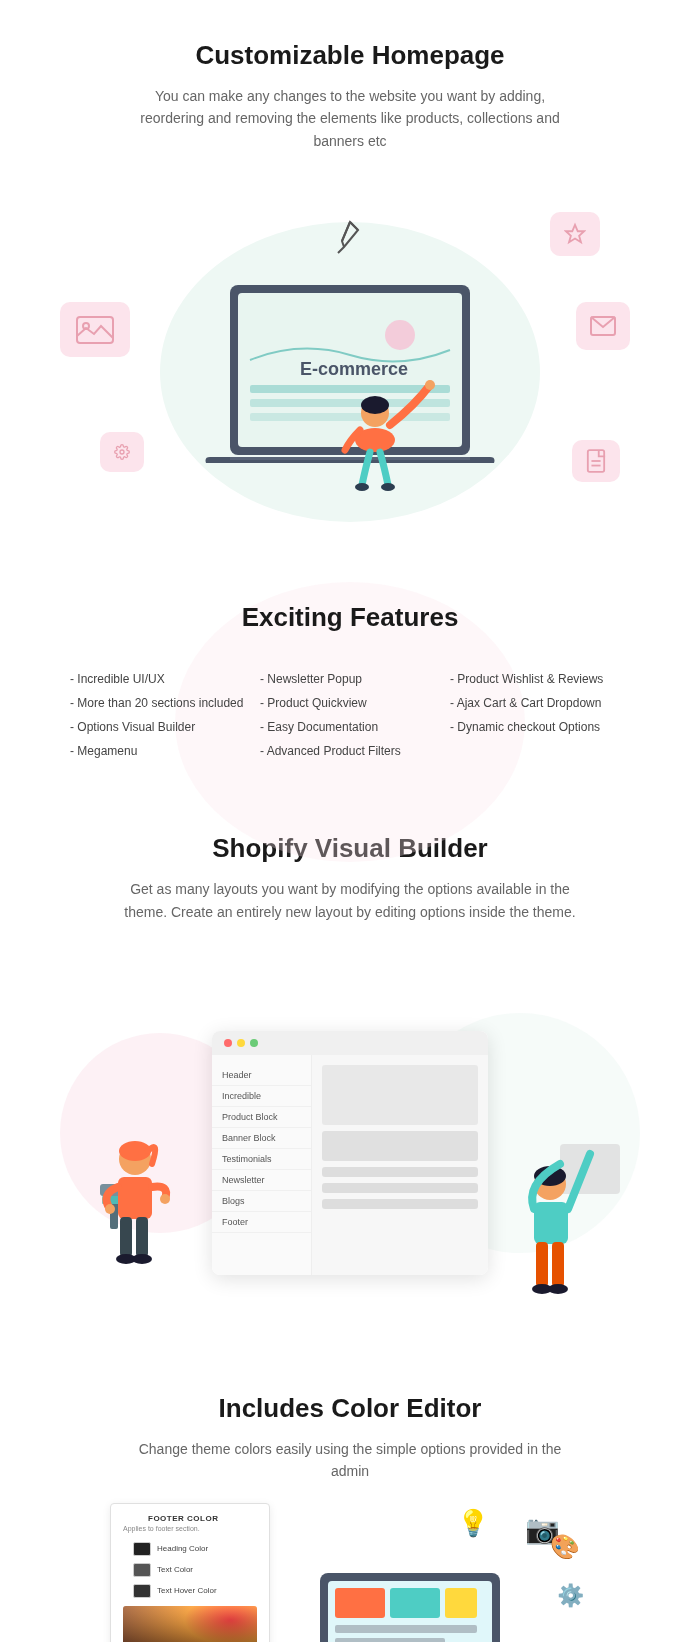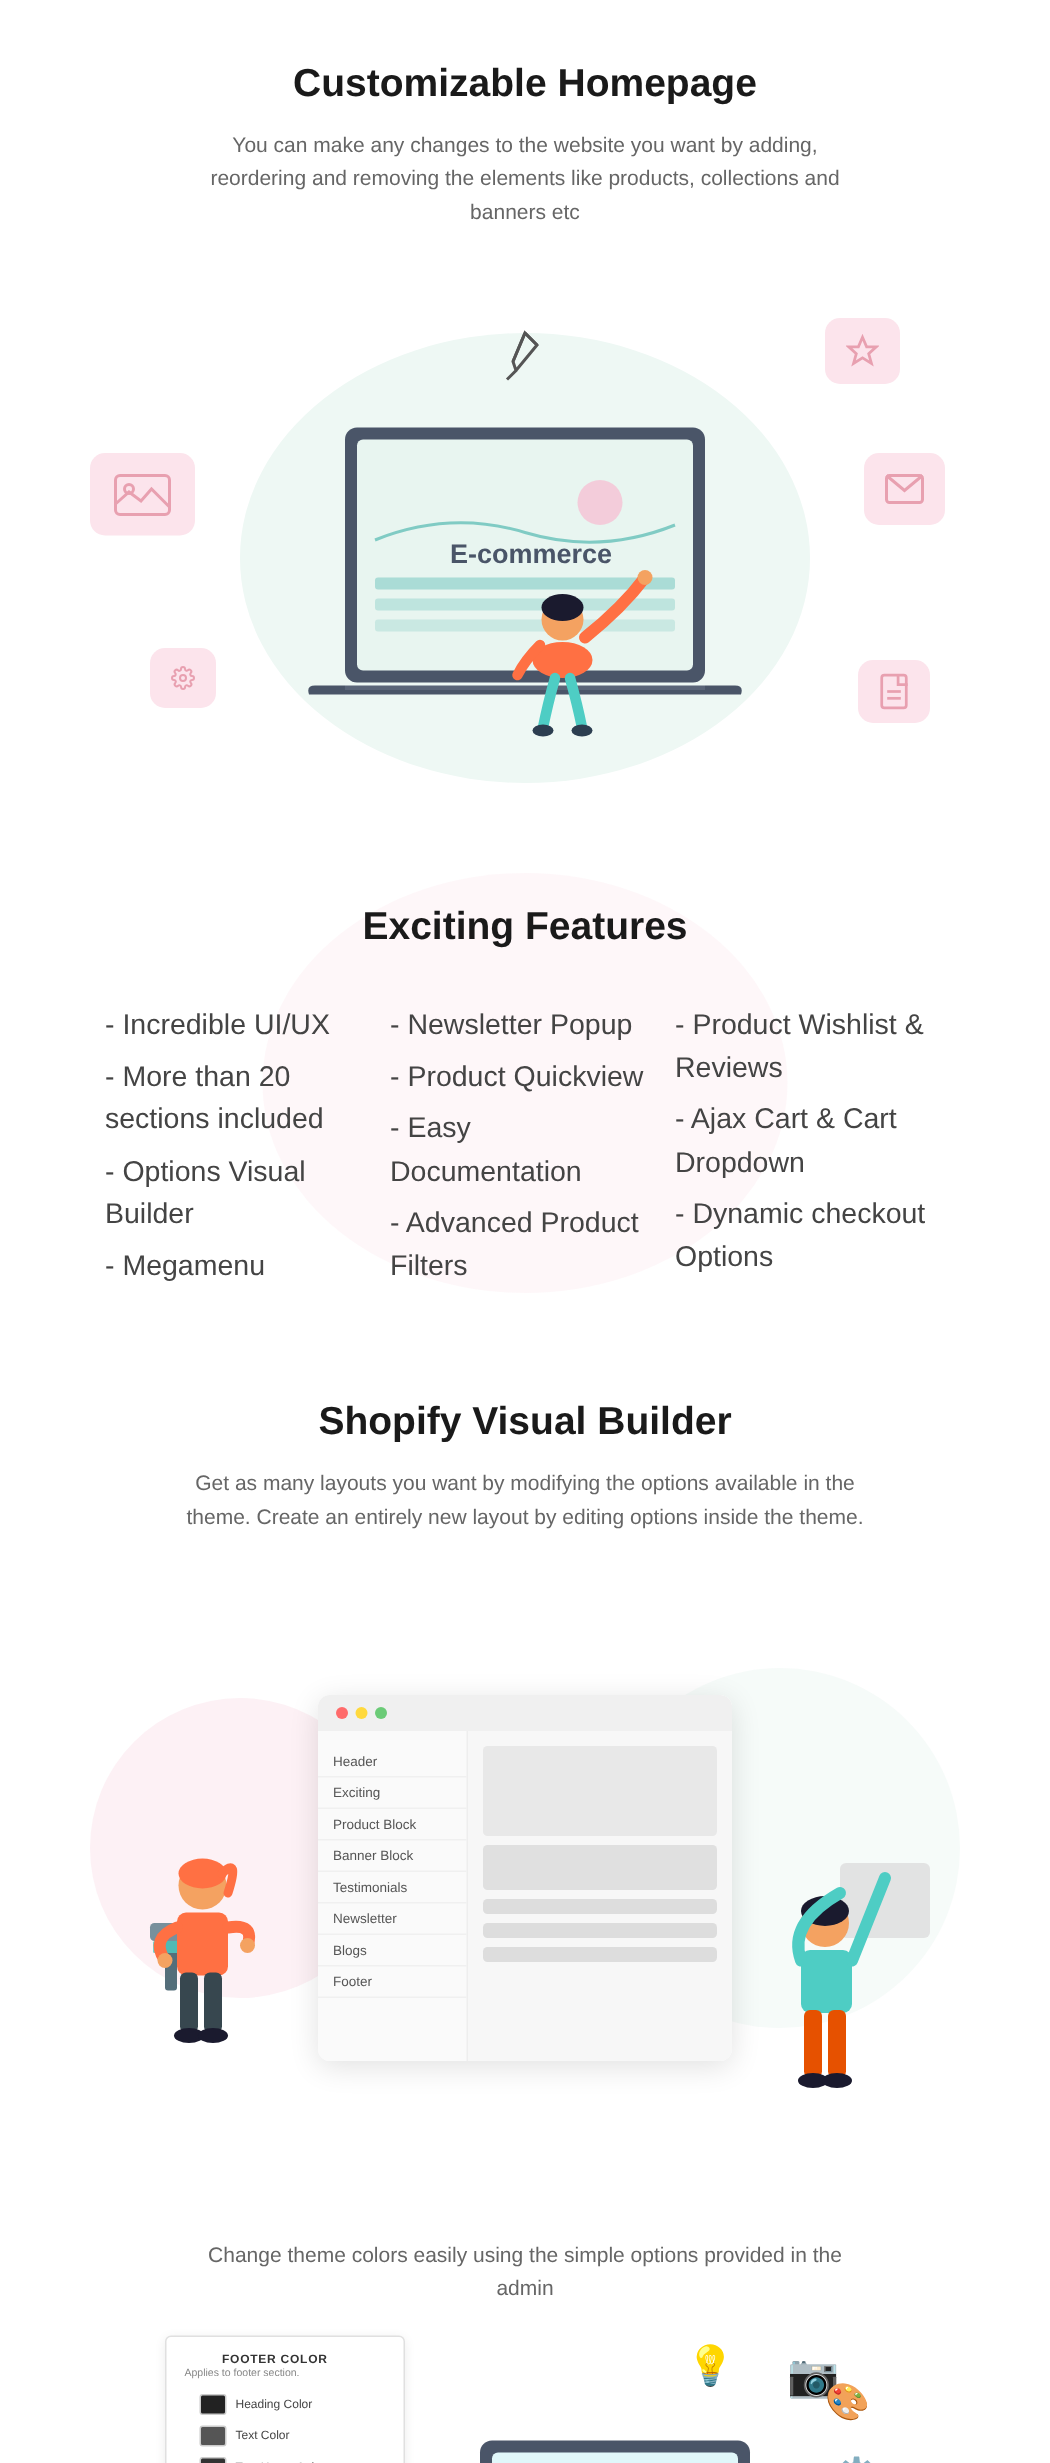--- a/index.html
+++ b/index.html
@@ -129,21 +129,21 @@
     .features-grid {
       display: grid;
       grid-template-columns: 1fr 1fr 1fr;
       gap: 6px 10px;
       text-align: left;
       position: relative;
       z-index: 1;
       padding: 10px 30px;
     }
     .feature-item {
-      font-size: 19px;
+      font-size: 12px;
       color: #444;
       padding: 3px 0;
       line-height: 1.5;
     }
 
     
     .section-builder {
       text-align: center;
       padding: 30px 60px 20px;
     }
@@ -462,21 +462,21 @@
 
     <div class="browser-mockup">
       <div class="browser-bar">
         <div class="browser-dot red"></div>
         <div class="browser-dot yellow"></div>
         <div class="browser-dot green"></div>
       </div>
       <div class="browser-content">
         <div class="browser-sidebar">
           <div class="sidebar-item-b">Header</div>
-          <div class="sidebar-item-b">Exciting</div>
+          <div class="sidebar-item-b">Incredible</div>
           <div class="sidebar-item-b">Product Block</div>
           <div class="sidebar-item-b">Banner Block</div>
           <div class="sidebar-item-b">Testimonials</div>
           <div class="sidebar-item-b">Newsletter</div>
           <div class="sidebar-item-b">Blogs</div>
           <div class="sidebar-item-b">Footer</div>
         </div>
         <div class="browser-main">
           <div class="content-bar tall"></div>
           <div class="content-bar medium"></div>
@@ -533,20 +533,21 @@
 
         <ellipse cx="32" cy="165" rx="10" ry="5" fill="#1a1a2e"></ellipse>
         <ellipse cx="48" cy="165" rx="10" ry="5" fill="#1a1a2e"></ellipse>
       </svg>
     </div>
   </div>
 </section>
 
 <section>
   <div class="section-color">
+    <h2>Includes Color Editor</h2>
     <p>Change theme colors easily using the simple options provided in the admin</p>
 
     <div class="color-illustration">
 
       <div class="color-panel">
         <div class="color-panel-title">FOOTER COLOR</div>
         <div class="color-panel-subtitle">Applies to footer section.</div>
 
         <div class="color-row">
           <div class="color-swatch" style="background:#222;"></div>

